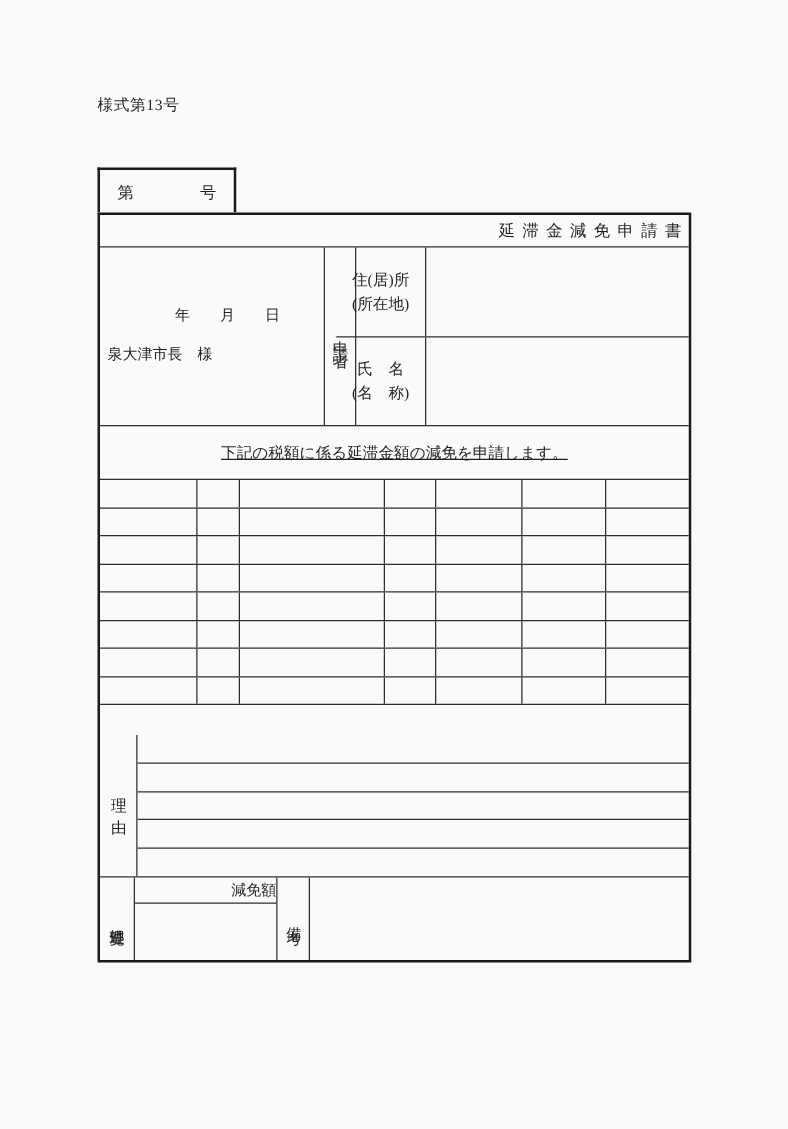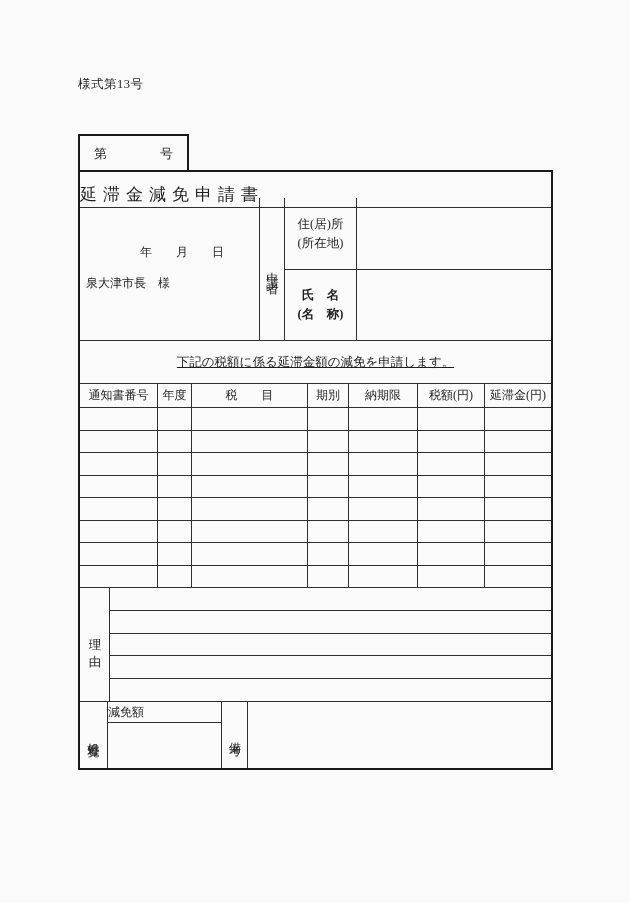--- a/index.html
+++ b/index.html
@@ -43,49 +43,49 @@
     position: absolute;
     left: 78px; top: 170px;
     width: 475px; height: 600px;
     border: 2px solid var(--border);
     background: var(--paper);
   }
   .sec { position: absolute; left: 0; right: 0; }
 
   
   .sec-title {
-    top: 10px; height: 26px;
+    top: 0; height: 26px;
     border-bottom: 1px solid var(--line);
-    text-align: left;
-    font-size: 17px;
+    text-align: right;
+    font-size: 13px;
     letter-spacing: 6px;
     line-height: 25px;
   }
 
   
   .sec-applicant { top: 26px; height: 143px; border-bottom: 1px solid var(--line); }
   .cell-date {
     position: absolute; left: 0; top: 0; bottom: 0; width: 180px;
     border-right: 1px solid var(--line);
   }
   .date-line { position: absolute; left: 60px; top: 46px; font-size: 12px; font-family: Liberation Mono, monospace; }
   .addressee { position: absolute; left: 6px; top: 77px; font-size: 12px; text-align: right; }
   .cell-applicant {
     position: absolute; left: 180px; top: 0; bottom: 0; width: 25px;
     border-right: 1px solid var(--line);
     display: flex; align-items: center; justify-content: center;
   }
   .v-text { writing-mode: vertical-rl; text-orientation: upright; }
   .v-applicant { font-size: 12.5px; letter-spacing: 5px; }
   .row-address, .row-name {
-    position: absolute; left: 205px; right: 0;
+    position: absolute; left: 189px; right: 0;
     display: flex;
   }
   .row-address { top: 0; height: 72px; border-bottom: 1px solid var(--line); }
-  .row-name { top: 72px; height: 70px; font-weight: bold; }
+  .row-name { top: 72px; height: 70px; }
   .lbl {
     width: 72px; flex: 0 0 72px;
     border-right: 1px solid var(--line);
     display: flex; flex-direction: column;
     align-items: center; justify-content: center;
     font-size: 12.5px; line-height: 19px;
     text-align: center;
   }
   .val { flex: 1; }
 
@@ -140,21 +140,21 @@
   }
   .v-proc { font-size: 12px; letter-spacing: 1px; line-height: 14px; }
   .proc-reduction {
     width: 114px; flex: 0 0 114px;
     border-right: 1px solid var(--line);
     display: flex; flex-direction: column;
   }
   .reduction-label {
     height: 21px; flex: 0 0 21px;
     border-bottom: 1px solid var(--line);
-    text-align: left; font-size: 12px; line-height: 20px;
+    text-align: right; font-size: 12px; line-height: 20px;
   }
   .reduction-value { flex: 1; }
   .remarks-label {
     width: 26px; flex: 0 0 26px;
     border-right: 1px solid var(--line);
     display: flex; align-items: center; justify-content: center;
   }
   .v-remarks { font-size: 12px; letter-spacing: 3px; }
   .remarks-value { flex: 1; }
 </style>
@@ -194,29 +194,20 @@
           <div>氏　名</div>
           <div>(名　称)</div>
         </div>
         <div class="val"></div>
       </div>
     </div>
 
     <div class="sec sec-statement">下記の税額に係る延滞金額の減免を申請します。</div>
 
     <div class="sec sec-table">
-      <div class="t-row t-head">
-        <div class="t-cell">通知書番号</div>
-        <div class="t-cell">年度</div>
-        <div class="t-cell">税　　目</div>
-        <div class="t-cell">期別</div>
-        <div class="t-cell">納期限</div>
-        <div class="t-cell">税額(円)</div>
-        <div class="t-cell">延滞金(円)</div>
-      </div>
       <div id="tax-table-body">
           <div class="t-row">
             <div class="t-cell"></div>
             <div class="t-cell"></div>
             <div class="t-cell"></div>
             <div class="t-cell"></div>
             <div class="t-cell"></div>
             <div class="t-cell"></div>
             <div class="t-cell"></div>
           </div>

